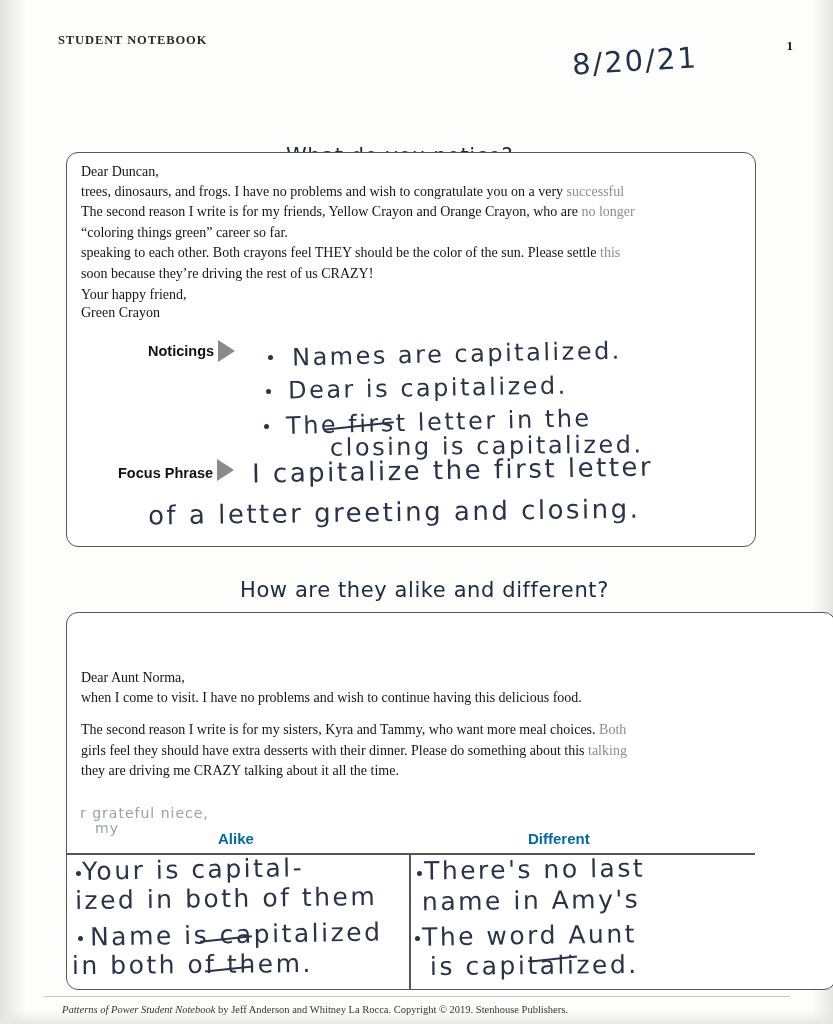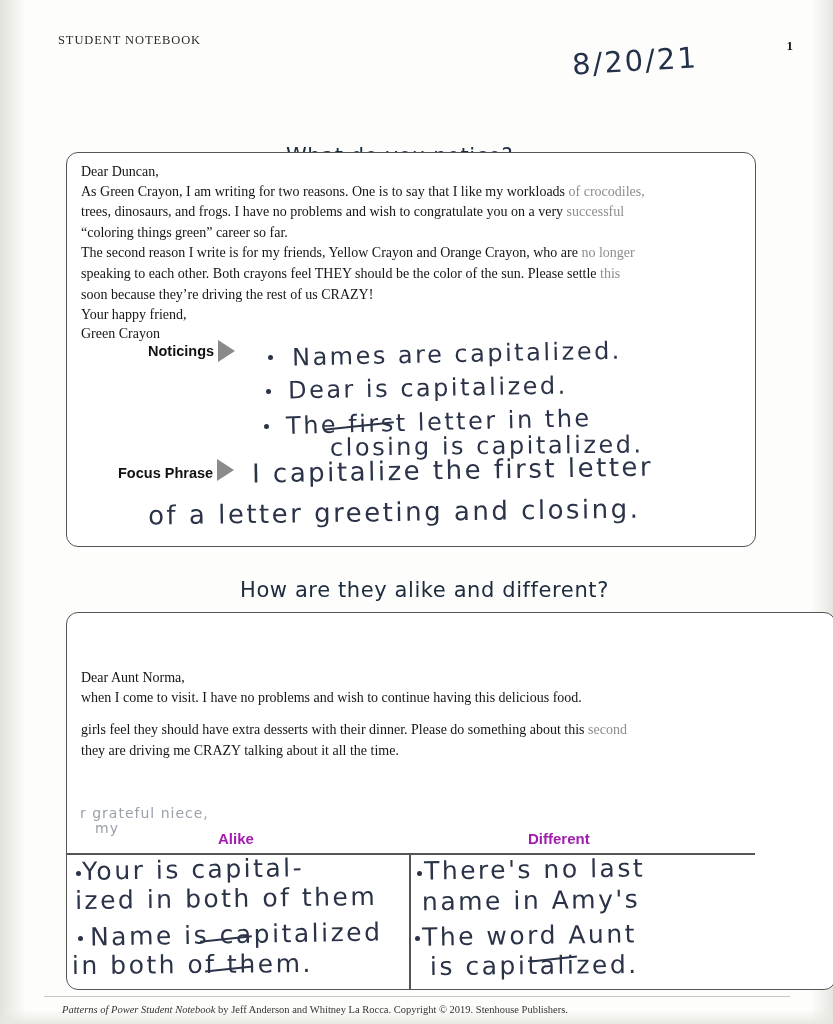--- a/index.html
+++ b/index.html
@@ -46,20 +46,21 @@
   .header-label {
     position: absolute;
     left: 58px;
     top: 33px;
     font-family: "Liberation Serif", serif;
     font-size: 12.5px;
     letter-spacing: 0.9px;
     font-variant: small-caps;
     text-transform: uppercase;
     color: #2b2b2b;
+    font-weight: bold;
   }
   .page-number {
     position: absolute;
     right: 40px;
     top: 38px;
     font-family: "Liberation Serif", serif;
     font-weight: bold;
     font-size: 13px;
     color: #111;
   }
@@ -173,21 +174,21 @@
   #hw-fp1 { left: 252px; top: 455px; font-size: 26px; transform: rotate(-1deg); }
   #hw-fp2 { left: 148px; top: 497px; font-size: 26px; transform: rotate(-0.8deg); }
 
   
   .table-head {
     position: absolute;
     top: 830px;
     font-family: "Liberation Sans", sans-serif;
     font-weight: bold;
     font-size: 15px;
-    color: #a21caf;
+    color: #0369a1;
   }
   #th-alike { left: 218px; }
   #th-different { left: 528px; }
 
   .tbl-line-h {
     position: absolute;
     left: 67px;
     width: 688px;
     height: 1.5px;
     background: #555;
@@ -269,29 +270,26 @@
   <div class="header-label">Student Notebook</div>
   <div class="page-number">1</div>
   <div class="date-hw">8/20/21</div>
 
   <div class="section-title" id="title-notice">What do you notice?</div>
 
   <div class="card" id="card-top">
     <div class="letter" id="letter-top">
       <p class="salutation">Dear Duncan,</p>
       <p class="para">
-        <span>As Green Crayon, I am writing for two reasons. One is to say that I like my workloads</span><span class="fade1"> of crocodiles,</span>
-      </p>
-      <p class="para">
         <span>trees, dinosaurs, and frogs. I have no problems and wish to congratulate you on a very</span><span class="fade1"> successful</span>
       </p>
+      <p class="para">
+        <span>The second reason I write is for my friends, Yellow Crayon and Orange Crayon, who are</span><span class="fade1"> no longer</span>
+      </p>
       <p class="para">“coloring things green” career so far.</p>
-      <p class="para">
-        <span>The second reason I write is for my friends, Yellow Crayon and Orange Crayon, who are</span><span class="fade1"> no longer</span>
-      </p>
       <p class="para">
         <span>speaking to each other. Both crayons feel THEY should be the color of the sun. Please settle</span><span class="fade1"> this</span>
       </p>
       <p class="para">soon because they’re driving the rest of us CRAZY!</p>
       <p class="signoff">Your happy friend,</p>
       <p>Green Crayon</p>
     </div>
   </div>
 
   <div class="label-row" id="lbl-noticings">
@@ -319,21 +317,24 @@
   <div class="strike" id="strike-1"></div>
 
   <div class="section-title" id="title-alike">How are they alike and different?</div>
 
   <div class="card" id="card-bottom">
     <div class="letter" id="letter-bottom">
       <p class="salutation">Dear Aunt Norma,</p>
       <p class="para">when I come to visit. I have no problems and wish to continue having this delicious food.</p>
       <div class="gap"></div>
       <p class="para">
-        <span>girls feel they should have extra desserts with their dinner. Please do something about this</span><span class="fade1"> second</span>
+        <span>The second reason I write is for my sisters, Kyra and Tammy, who want more meal choices.</span><span class="fade1"> Both</span>
+      </p>
+      <p class="para">
+        <span>girls feel they should have extra desserts with their dinner. Please do something about this</span><span class="fade1"> talking</span>
       </p>
       <p class="para">they are driving me CRAZY talking about it all the time.</p>
     </div>
   </div>
 
   <div class="faint-hand" id="faint-1">r grateful niece,</div>
   <div class="faint-hand" id="faint-2">my</div>
 
   <div class="table-head" id="th-alike">Alike</div>
   <div class="table-head" id="th-different">Different</div>

